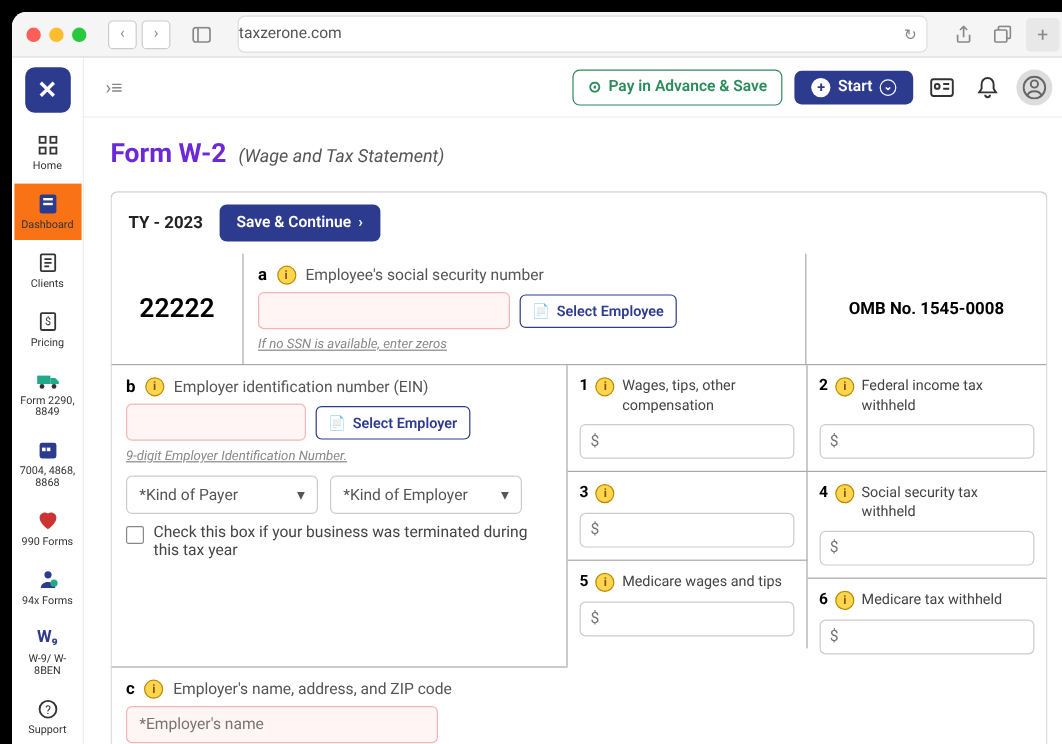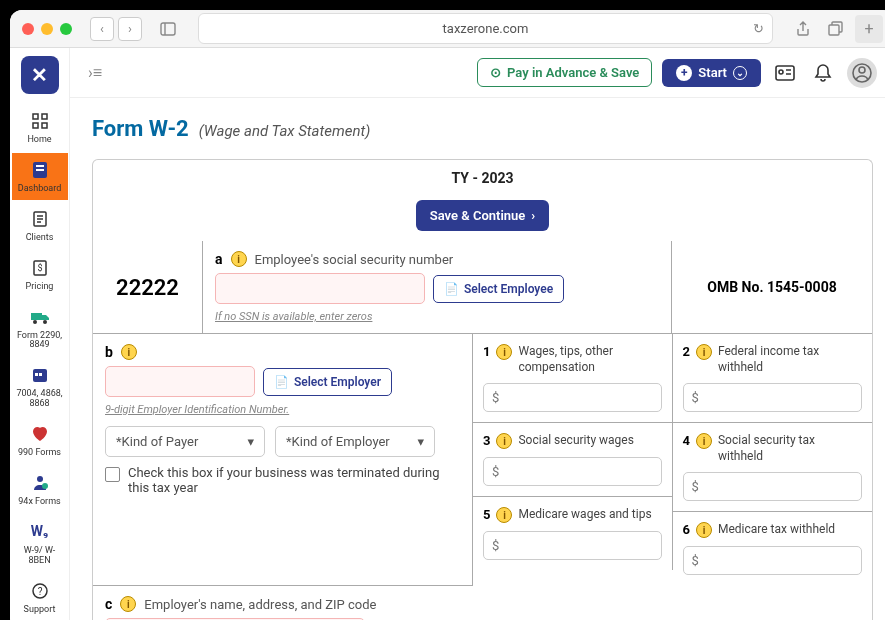--- a/index.html
+++ b/index.html
@@ -7,21 +7,21 @@
 .browser-window { width: 885px; height: 620px; background: #fff; border-radius: 12px; overflow: hidden; display: flex; flex-direction: column; box-shadow: 0 4px 20px rgba(0,0,0,0.3); }
 .browser-chrome { height: 38px; background: #f5f5f5; border-bottom: 1px solid #ddd; display: flex; align-items: center; padding: 0 12px; gap: 10px; }
 .traffic-lights { display: flex; gap: 7px; }
 .traffic-light { width: 12px; height: 12px; border-radius: 50%; }
 .tl-red { background: #ff5f56; }
 .tl-yellow { background: #ffbd2e; }
 .tl-green { background: #27c93f; }
 .nav-buttons { display: flex; gap: 4px; margin-left: 8px; }
 .nav-btn { width: 24px; height: 24px; border: 1px solid #ccc; border-radius: 4px; background: #fff; display: flex; align-items: center; justify-content: center; color: #888; cursor: pointer; font-size: 13px; }
 .sidebar-btn { width: 24px; height: 24px; display: flex; align-items: center; justify-content: center; color: #888; cursor: pointer; margin-left: 4px; }
-.url-bar { flex: 1; height: 31px; background: #fff; border: 1px solid #ddd; border-radius: 6px; display: flex; align-items: center; justify-content: center; font-size: 13px; color: #555; margin: 0 8px; position: relative; }
+.url-bar { flex: 1; height: 31px; background: #fff; border: 1px solid #ddd; border-radius: 6px; display: flex; align-items: center; font-size: 13px; color: #555; margin: 0 8px; position: relative; }
 .reload-icon { position: absolute; right: 8px; color: #888; }
 .chrome-right { display: flex; gap: 8px; align-items: center; }
 .chrome-icon { width: 24px; height: 24px; display: flex; align-items: center; justify-content: center; color: #888; cursor: pointer; }
 .new-tab { width: 28px; height: 28px; background: #e8e8e8; border-radius: 4px; display: flex; align-items: center; justify-content: center; color: #888; cursor: pointer; }
 
 .app-body { flex: 1; display: flex; overflow: hidden; }
 .sidebar { width: 60px; background: #fff; border-right: 1px solid #eee; display: flex; flex-direction: column; align-items: center; padding-top: 8px; gap: 2px; overflow-y: auto; }
 .logo { width: 38px; height: 38px; background: #2d3b8f; border-radius: 8px; display: flex; align-items: center; justify-content: center; color: #fff; font-weight: bold; font-size: 20px; margin-bottom: 8px; }
 .side-item { width: 56px; display: flex; flex-direction: column; align-items: center; padding: 6px 2px; cursor: pointer; font-size: 9px; color: #333; text-align: center; line-height: 1.1; }
 .side-item.active { background: #f97316; }
@@ -33,26 +33,26 @@
 .main-area { flex: 1; display: flex; flex-direction: column; overflow: hidden; }
 .top-bar { height: 50px; border-bottom: 1px solid #eee; display: flex; align-items: center; padding: 0 18px; gap: 10px; }
 .collapse-icon { color: #888; cursor: pointer; font-size: 16px; }
 .top-spacer { flex: 1; }
 .pay-btn { border: 1px solid #2a8c5a; color: #2a8c5a; background: #fff; padding: 6px 12px; border-radius: 6px; font-size: 13px; font-weight: 600; display: flex; align-items: center; gap: 6px; cursor: pointer; }
 .start-btn { background: #2d3b8f; color: #fff; padding: 6px 14px; border-radius: 6px; font-size: 13px; font-weight: 600; display: flex; align-items: center; gap: 6px; cursor: pointer; border: none; }
 .top-icon { width: 28px; height: 28px; display: flex; align-items: center; justify-content: center; color: #333; cursor: pointer; font-size: 18px; }
 .avatar { width: 30px; height: 30px; border-radius: 50%; background: #ddd; display: flex; align-items: center; justify-content: center; color: #666; cursor: pointer; }
 
 .content { flex: 1; overflow-y: auto; padding: 18px 22px; background: #fff; }
-.page-title { font-size: 22px; font-weight: 700; color: #0369a1; display: inline; }
+.page-title { font-size: 22px; font-weight: 700; color: #6d28d9; display: inline; }
 .page-subtitle { font-size: 15px; font-style: italic; color: #555; margin-left: 6px; }
 .page-desc { font-size: 13px; color: #666; margin-top: 6px; }
 
 .form-panel { margin-top: 18px; border: 1px solid #ccc; border-radius: 6px 6px 0 0; border-bottom: none; }
-.panel-header { display: flex; justify-content: flex-start; align-items: center; padding: 10px 14px; gap: 14px; flex-direction: column; }
+.panel-header { display: flex; justify-content: flex-start; align-items: center; padding: 10px 14px; gap: 14px; }
 .ty-label { font-size: 14px; font-weight: 700; color: #222; }
 .save-btn { background: #2d3b8f; color: #fff; padding: 8px 14px; border-radius: 6px; font-size: 13px; font-weight: 600; display: flex; align-items: center; gap: 6px; cursor: pointer; border: none; }
 .row-a { display: grid; grid-template-columns: 110px 1fr 200px; border-bottom: 1px solid #aaa; }
 .box-22222 { display: flex; align-items: center; justify-content: center; font-size: 22px; font-weight: 600; border-right: 1px solid #aaa; padding: 20px 10px; }
 .box-a { padding: 10px 12px; border-right: 1px solid #aaa; }
 .box-omb { display: flex; align-items: center; justify-content: center; font-size: 14px; font-weight: 700; padding: 10px; }
 .field-label { display: flex; align-items: center; gap: 8px; margin-bottom: 6px; }
 .letter { font-weight: 700; font-size: 14px; }
 .info-icon { width: 16px; height: 16px; border-radius: 50%; background: #ffd54f; border: 1.5px solid #b98b00; display: inline-flex; align-items: center; justify-content: center; font-size: 10px; font-weight: 700; color: #805500; }
 .label-text { font-size: 13px; color: #555; }
@@ -282,20 +282,21 @@
               <div class="hint">If no SSN is available, enter zeros</div>
             </div>
             <div class="box-omb">OMB No. 1545-0008</div>
           </div>
 
           <div class="row-b">
             <div class="cell-b" style="border-bottom:none;">
               <div class="field-label">
                 <span class="letter">b</span>
                 <span class="info-icon">i</span>
+                <span class="label-text">Employer identification number (EIN)</span>
               </div>
               <div class="field-row">
                 <input class="text-input short" style="">
                 <button class="outline-btn">
                   <span>📄</span>
                   <span>Select Employer</span>
                 </button>
               </div>
               <div class="hint">9-digit Employer Identification Number.</div>
               <div class="select-row">
@@ -319,21 +320,20 @@
                   <span class="num">1</span>
                   <span class="info-icon">i</span>
                   <span class="num-label">Wages, tips, other compensation</span>
                 </div>
                 <input class="money-input" placeholder="$" style="">
               </div>
               <div class="num-cell">
                 <div class="num-header">
                   <span class="num">3</span>
                   <span class="info-icon">i</span>
-                  <span class="num-label">Social security wages</span>
                 </div>
                 <input class="money-input" placeholder="$" style="">
               </div>
               <div class="num-cell" style="border-bottom:none;">
                 <div class="num-header">
                   <span class="num">5</span>
                   <span class="info-icon">i</span>
                   <span class="num-label">Medicare wages and tips</span>
                 </div>
                 <input class="money-input" placeholder="$" style="">

